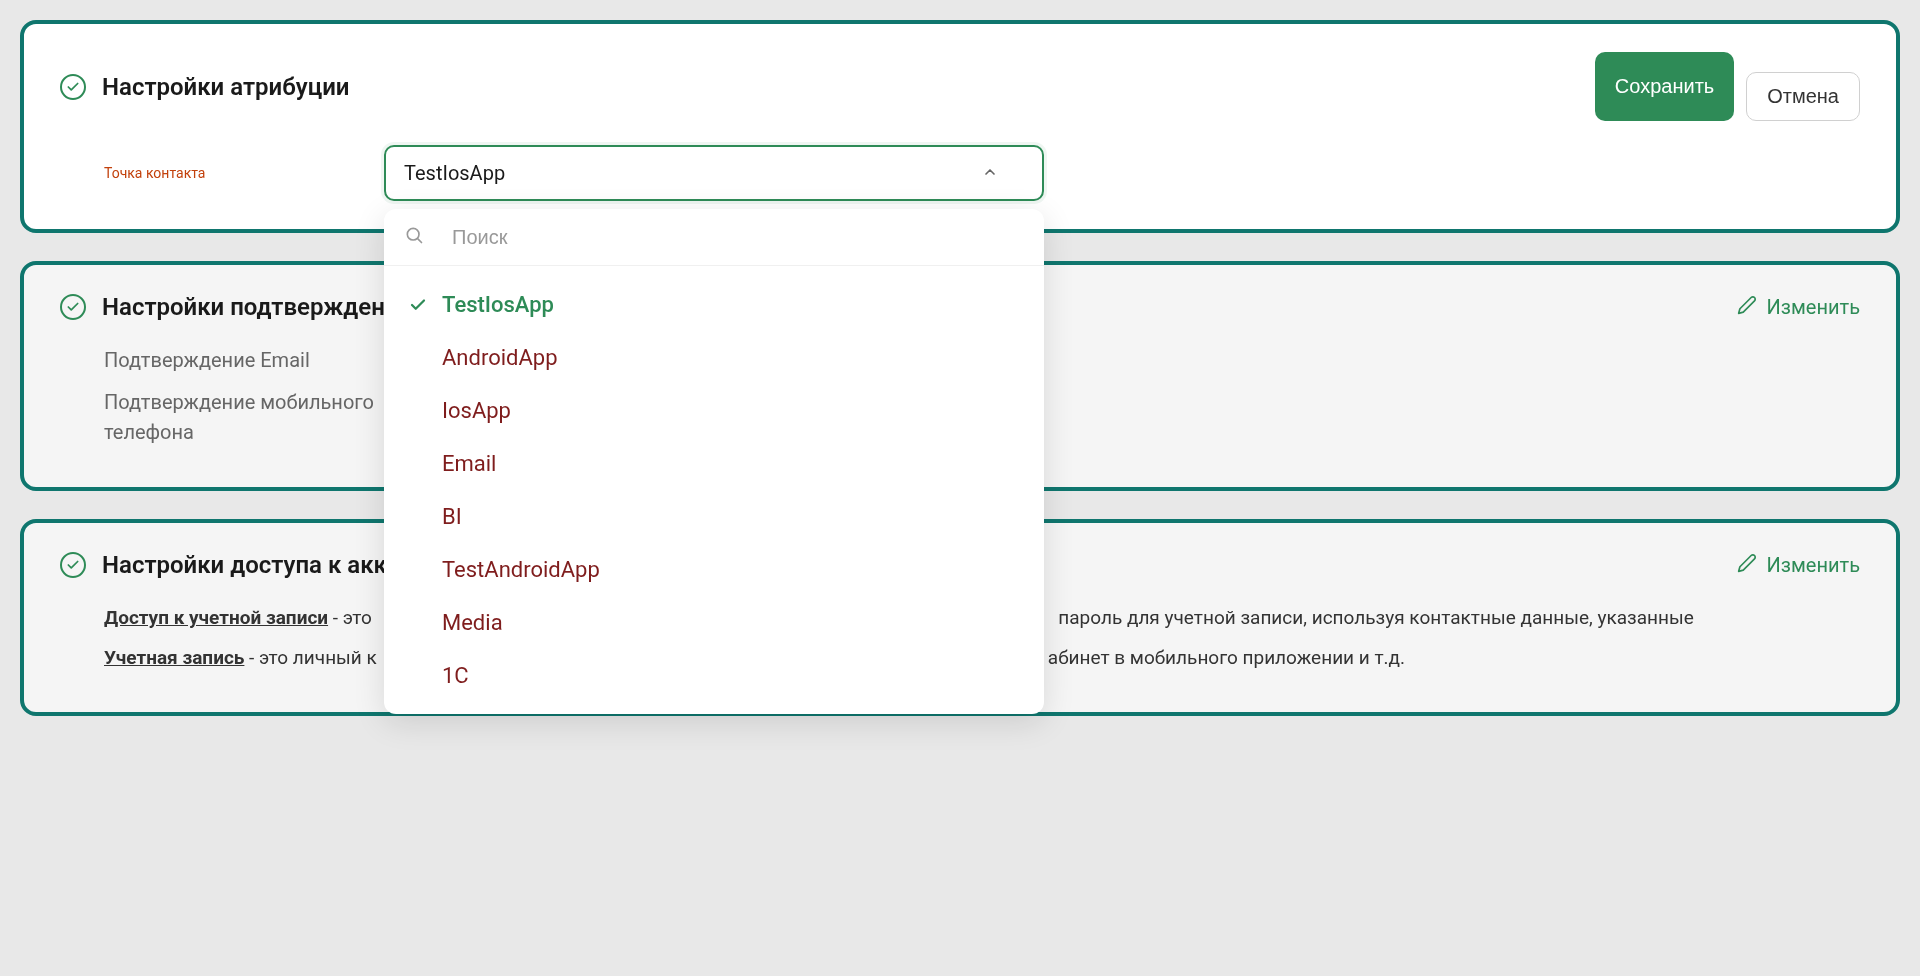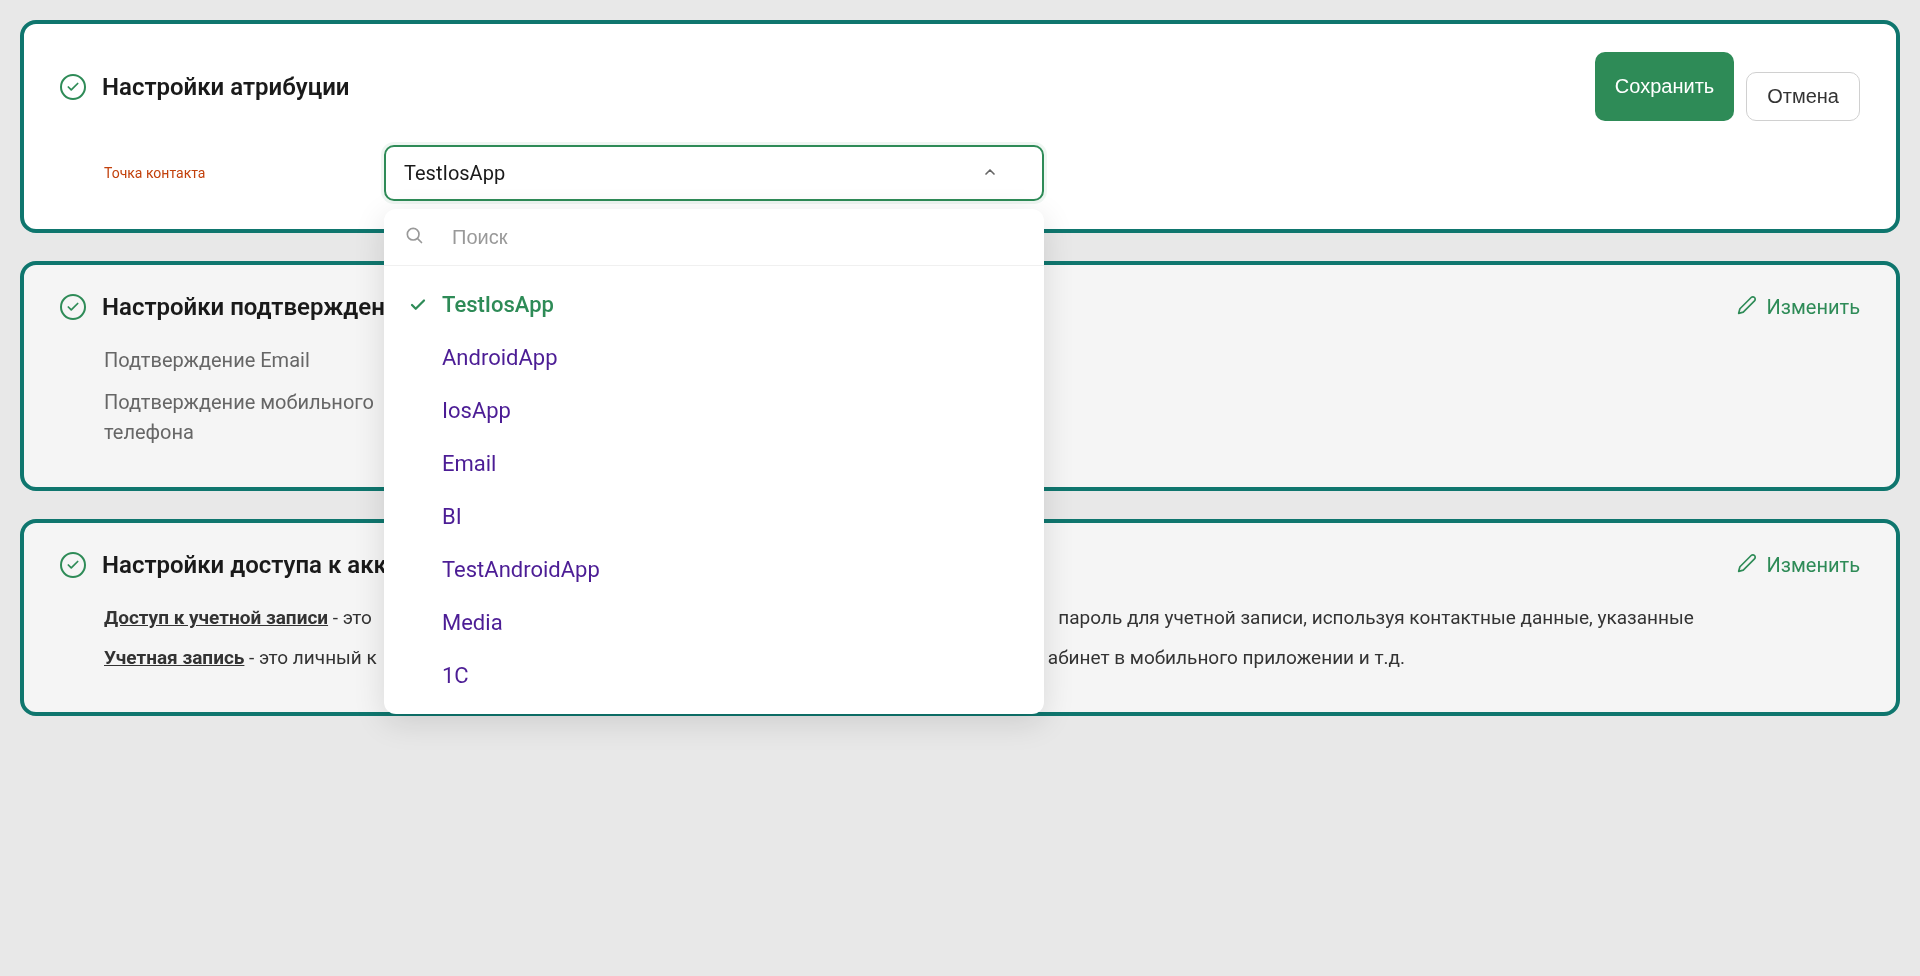--- a/index.html
+++ b/index.html
@@ -163,21 +163,21 @@
       overflow-y: auto;
       padding: 12px 0;
     }
     .dropdown-item {
       display: flex;
       align-items: center;
       gap: 14px;
       padding: 14px 24px;
       font-size: 22px;
       cursor: pointer;
-      color: #4c1d95;
+      color: #7f1d1d;
     }
     .dropdown-item .item-check {
       width: 20px;
       display: flex;
       align-items: center;
       justify-content: center;
     }
     .dropdown-item.selected {
       color: #2e8b57;
       font-weight: 500;

